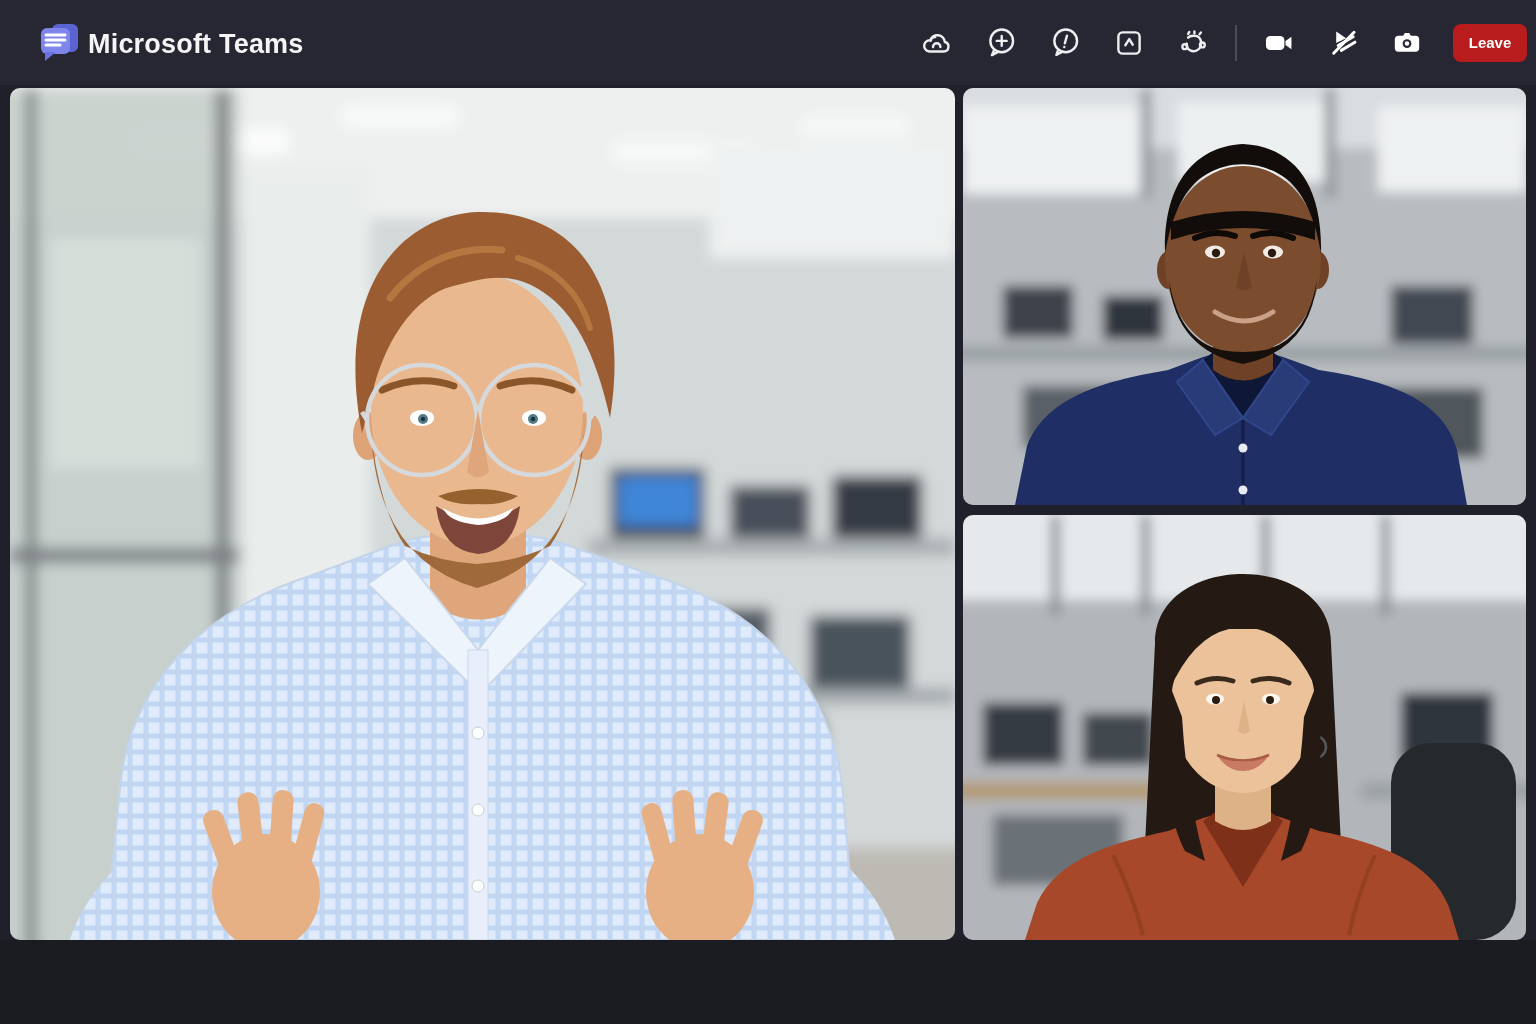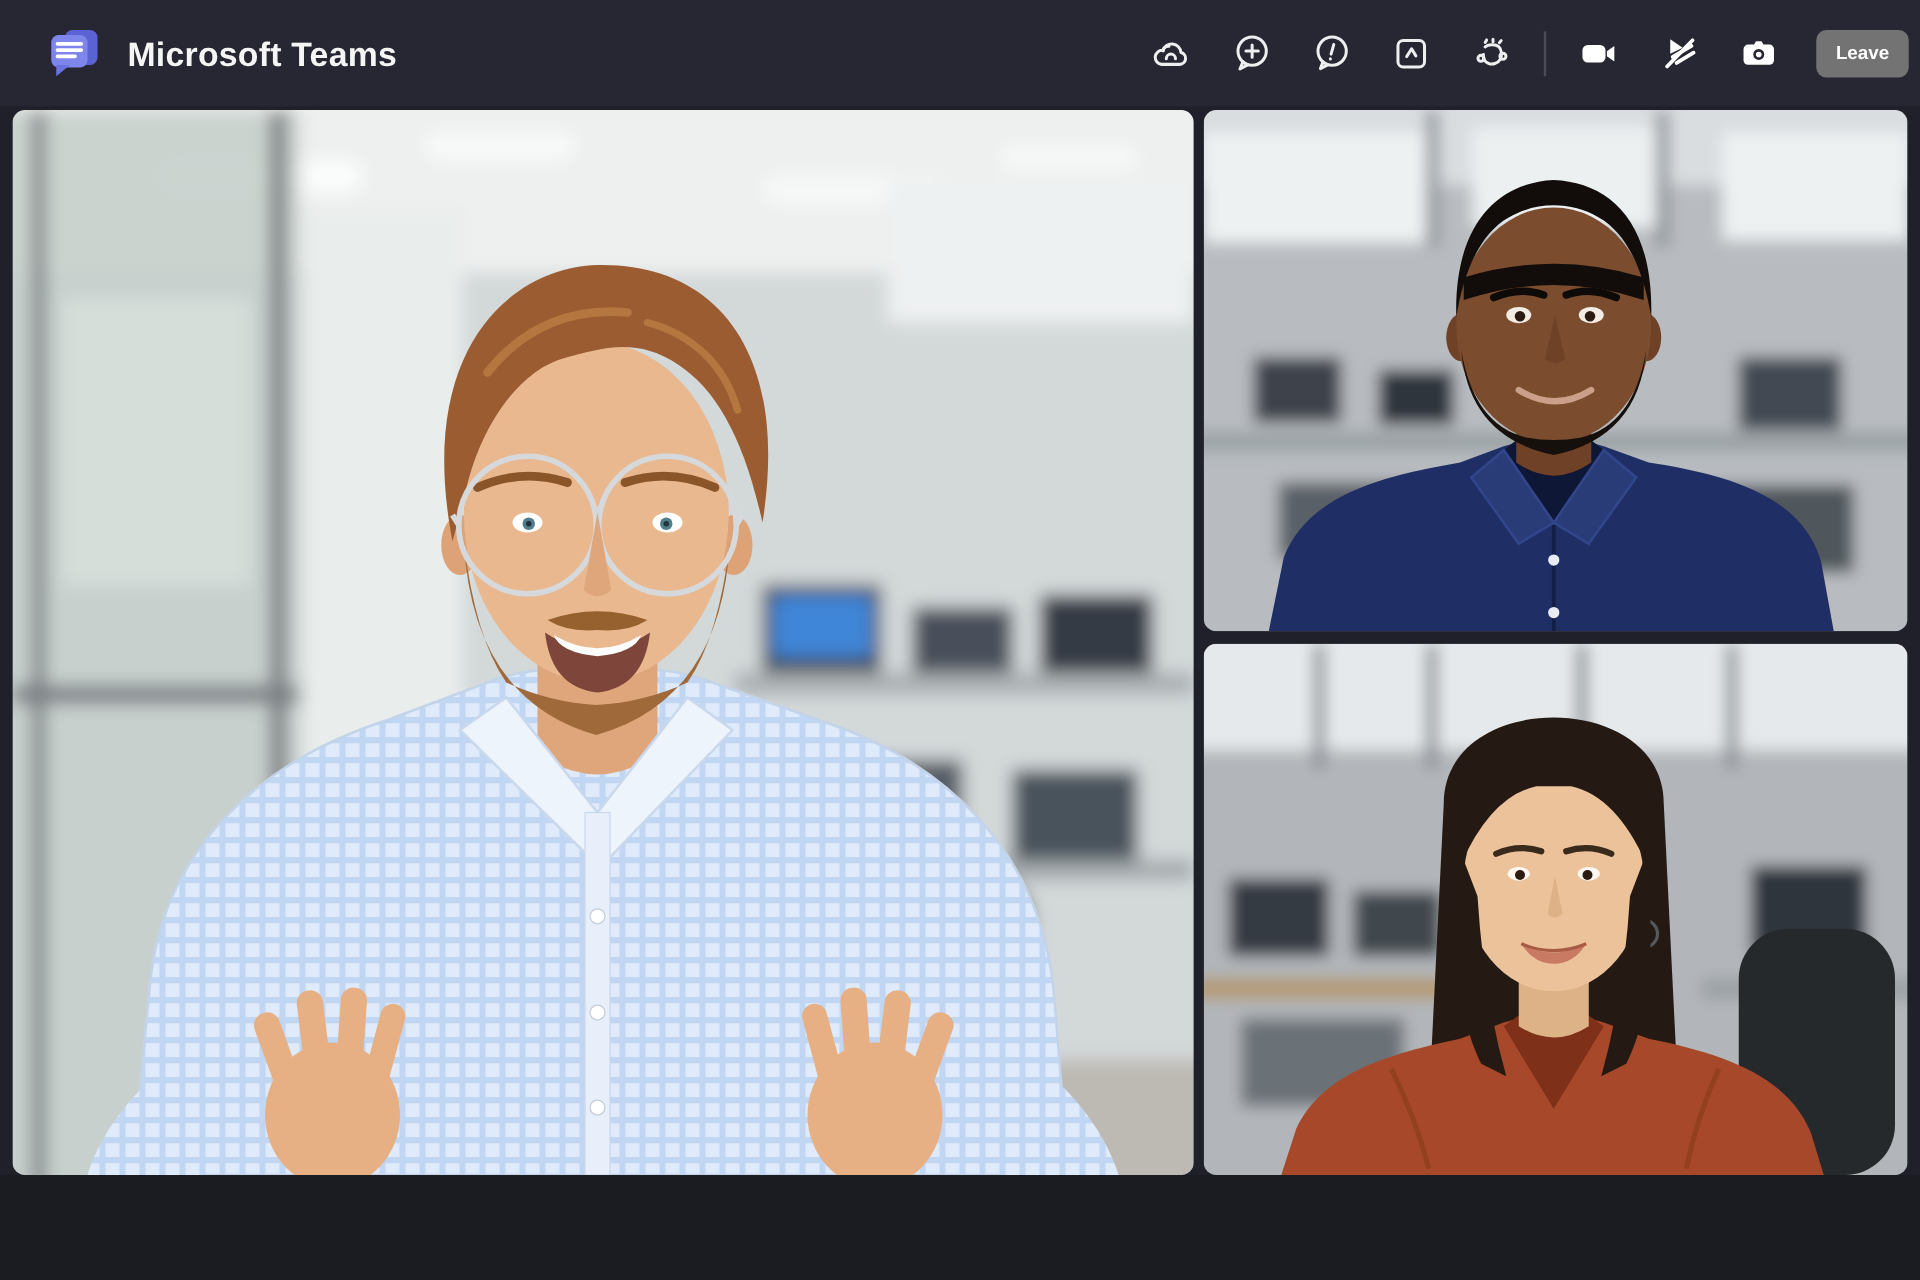--- a/index.html
+++ b/index.html
@@ -1,27 +1,27 @@
 <!DOCTYPE html>
 <html><head>
 <meta charset="utf-8">
 <style>
   * { margin:0; padding:0; box-sizing:border-box; }
   html,body { width:1536px; height:1024px; overflow:hidden; }
   body { background:#20202a; font-family:"Liberation Sans", sans-serif; position:relative; }
 
   
   .topbar { position:absolute; left:0; top:0; width:1536px; height:85px; background:#272633; display:flex; align-items:center; }
-  .brand { position:absolute; left:36px; top:18px; display:flex; align-items:center; gap:18px; }
+  .brand { position:absolute; left:36px; top:18px; display:flex; align-items:center; gap:4px; }
   .app-title { color:#f5f5f5; font-size:27px; font-weight:700; letter-spacing:.2px; }
   .top-actions { position:absolute; right:0; top:0; height:85px; display:flex; align-items:center; }
   .icon-btn { width:52px; height:52px; display:flex; align-items:center; justify-content:center; border:none; background:transparent; cursor:pointer; margin:0 6px; border-radius:8px; }
   .icon-btn svg { display:block; }
   .v-divider { width:2px; height:36px; background:#4b4a59; margin:0 10px; }
-  .leave-btn { width:74px; height:38px; background:#737373; color:#fff; border:none; border-radius:8px; font-size:15px; font-weight:600; font-family:"Liberation Sans",sans-serif; cursor:pointer; margin:0 10px 0 14px; margin-right:9px; }
+  .leave-btn { width:74px; height:38px; background:#b91c1c; color:#fff; border:none; border-radius:8px; font-size:15px; font-weight:600; font-family:"Liberation Sans",sans-serif; cursor:pointer; margin:0 10px 0 14px; margin-right:9px; }
 
   
   .tile { position:absolute; border-radius:10px; overflow:hidden; background:#39404a; }
   .tile svg { width:100%; height:100%; display:block; }
   .tile-main   { left:10px;  top:88px;  width:945px; height:852px; }
   .tile-top    { left:963px; top:88px;  width:563px; height:417px; }
   .tile-bottom { left:963px; top:515px; width:563px; height:425px; }
 
   
   .controlbar { position:absolute; left:0; top:940px; width:1536px; height:84px; background:#1b1c22; }

